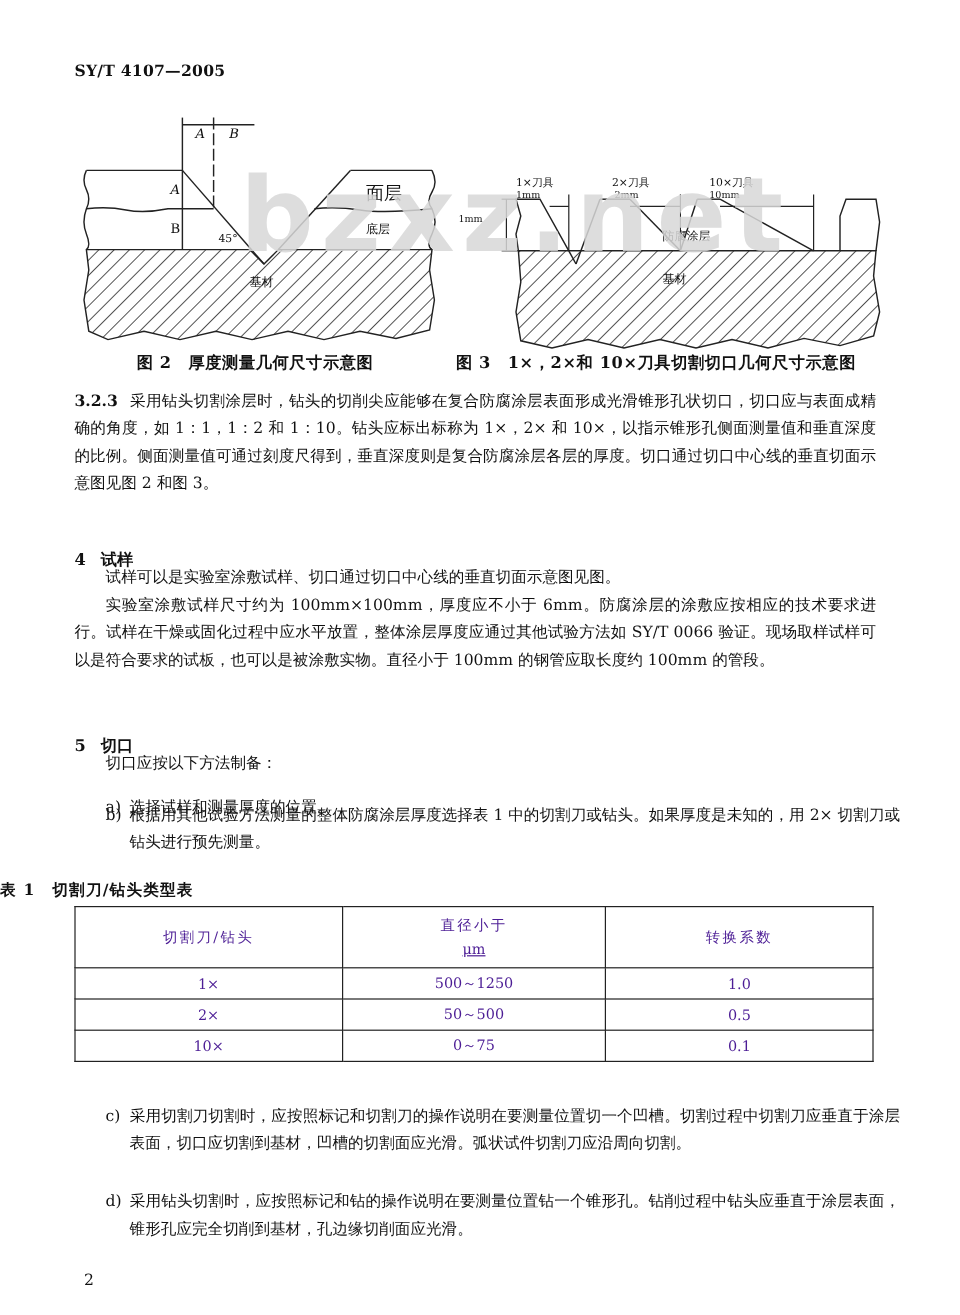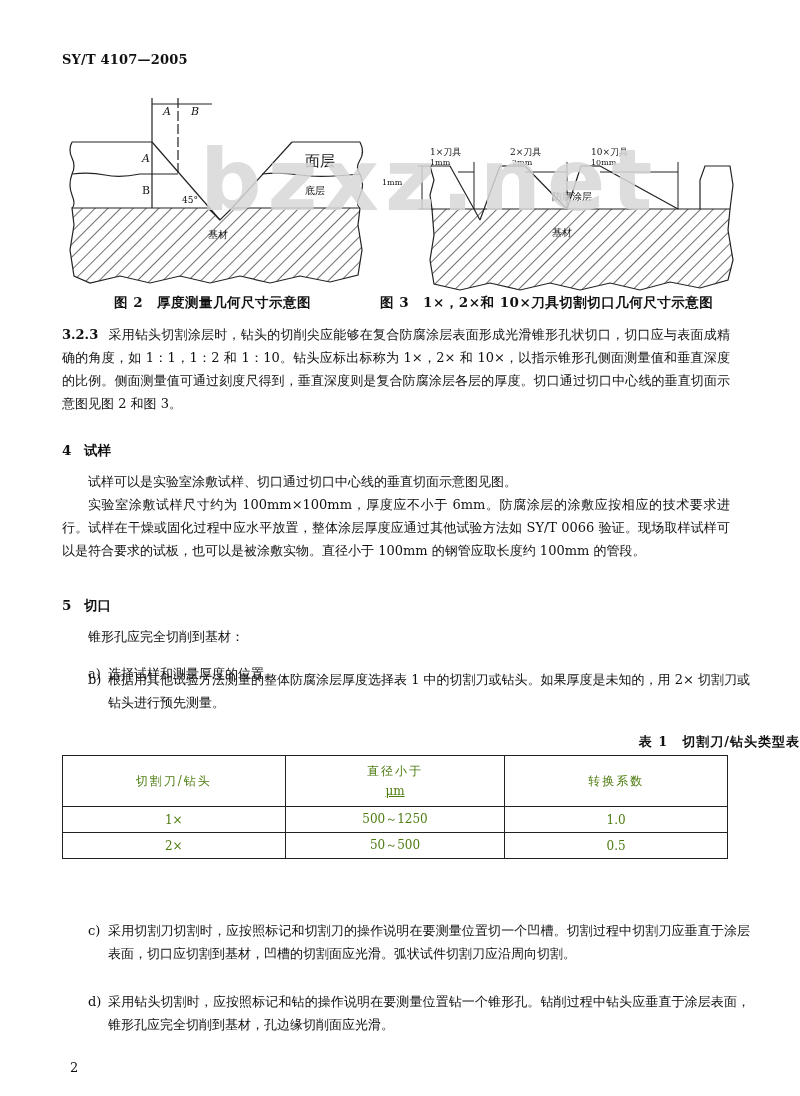--- a/index.html
+++ b/index.html
@@ -12,27 +12,27 @@
   .std-code { left: 62px; top: 52px; font-weight: bold; font-size: 13px; letter-spacing: 0.2px; }
   .fig { position: absolute; }
   .fig svg { display: block; }
   .caption { position: absolute; font-weight: bold; font-size: 13.5px; white-space: nowrap; letter-spacing: 0.5px; }
   .watermark {
     position: absolute; left: 200px; top: 130px; font-family: "DejaVu Sans", sans-serif;
     font-weight: bold; font-size: 86px; color: #d8d8d8; letter-spacing: 6px; opacity: 0.85;
     pointer-events: none;
   }
   .para { position: absolute; font-size: 13px; line-height: 23px; text-align: justify; }
-  .section-h { position: absolute; font-size: 13.5px; font-weight: bold; }
+  .section-h { position: absolute; font-size: 13.5px; font-weight: bold; margin-top: 16px; }
   .section-h .num { display: inline-block; width: 22px; }
   .item { position: absolute; font-size: 13px; line-height: 23px; padding-left: 20px; text-indent: -20px; text-align: justify; margin-top: 14px; }
-  .table-title { position: absolute; left: 0; width: 800px; top: 733px; text-align: right; font-weight: bold; font-size: 13px; letter-spacing: 1px; }
+  .table-title { position: absolute; left: 0; width: 800px; top: 733px; text-align: left; font-weight: bold; font-size: 13px; letter-spacing: 1px; }
   table.t1 {
     position: absolute; left: 62px; top: 755px; width: 666px; border-collapse: collapse;
-    font-size: 12px; color: #4d7c0f;
+    font-size: 12px; color: #4c1d95;
   }
   table.t1 td, table.t1 th { border: 1.2px solid #222; text-align: center; font-weight: normal; padding: 0; }
   table.t1 th { height: 50px; line-height: 20px; letter-spacing: 2px; }
   table.t1 td { height: 25px; }
   .page-no { position: absolute; left: 70px; top: 1060px; font-size: 13px; }
 </style>
 </head>
 <body>
 
 <div class="abs std-code">SY/T 4107—2005</div>
@@ -127,21 +127,21 @@
 
 <div class="section-h" style="left:62px; top:442px;">
   <span class="num">4</span><span>试样</span>
 </div>
 <div class="para" style="left:62px; top:470px; width:668px; text-indent:26px;">试样可以是实验室涂敷试样、切口通过切口中心线的垂直切面示意图见图。</div>
 <div class="para" style="left:62px; top:493px; width:668px; text-indent:26px;">实验室涂敷试样尺寸约为 100mm×100mm，厚度应不小于 6mm。防腐涂层的涂敷应按相应的技术要求进行。试样在干燥或固化过程中应水平放置，整体涂层厚度应通过其他试验方法如 SY/T 0066 验证。现场取样试样可以是符合要求的试板，也可以是被涂敷实物。直径小于 100mm 的钢管应取长度约 100mm 的管段。</div>
 
 <div class="section-h" style="left:62px; top:597px;">
   <span class="num">5</span><span>切口</span>
 </div>
-<div class="para" style="left:88px; top:625px; width:642px;">锥形孔应完全切削到基材：</div>
+<div class="para" style="left:88px; top:625px; width:642px;">切口应按以下方法制备：</div>
 <div class="item" style="left:88px; top:648px; width:642px;">
   <span style="display:inline-block; width:20px; text-indent:0;">a)</span><span>选择试样和测量厚度的位置。</span>
 </div>
 <div class="item" style="left:88px; top:654px; width:642px;">
   <span style="display:inline-block; width:20px; text-indent:0;">b)</span><span>根据用其他试验方法测量的整体防腐涂层厚度选择表 1 中的切割刀或钻头。如果厚度是未知的，用 2× 切割刀或钻头进行预先测量。</span>
 </div>
 
 <div class="table-title">表 1　切割刀/钻头类型表</div>
 <table class="t1">
   <colgroup>
@@ -161,20 +161,25 @@
   <tr>
     <td>1×</td>
     <td>500～1250</td>
     <td>1.0</td>
   </tr>
   <tr>
     <td>2×</td>
     <td>50～500</td>
     <td>0.5</td>
   </tr>
+  <tr>
+    <td>10×</td>
+    <td>0～75</td>
+    <td>0.1</td>
+  </tr>
 </tbody>
   </table>
 
 <div class="item" style="left:88px; top:905px; width:642px;">
   <span style="display:inline-block; width:20px; text-indent:0;">c)</span><span>采用切割刀切割时，应按照标记和切割刀的操作说明在要测量位置切一个凹槽。切割过程中切割刀应垂直于涂层表面，切口应切割到基材，凹槽的切割面应光滑。弧状试件切割刀应沿周向切割。</span>
 </div>
 <div class="item" style="left:88px; top:976px; width:642px;">
   <span style="display:inline-block; width:20px; text-indent:0;">d)</span><span>采用钻头切割时，应按照标记和钻的操作说明在要测量位置钻一个锥形孔。钻削过程中钻头应垂直于涂层表面，锥形孔应完全切削到基材，孔边缘切削面应光滑。</span>
 </div>
 

